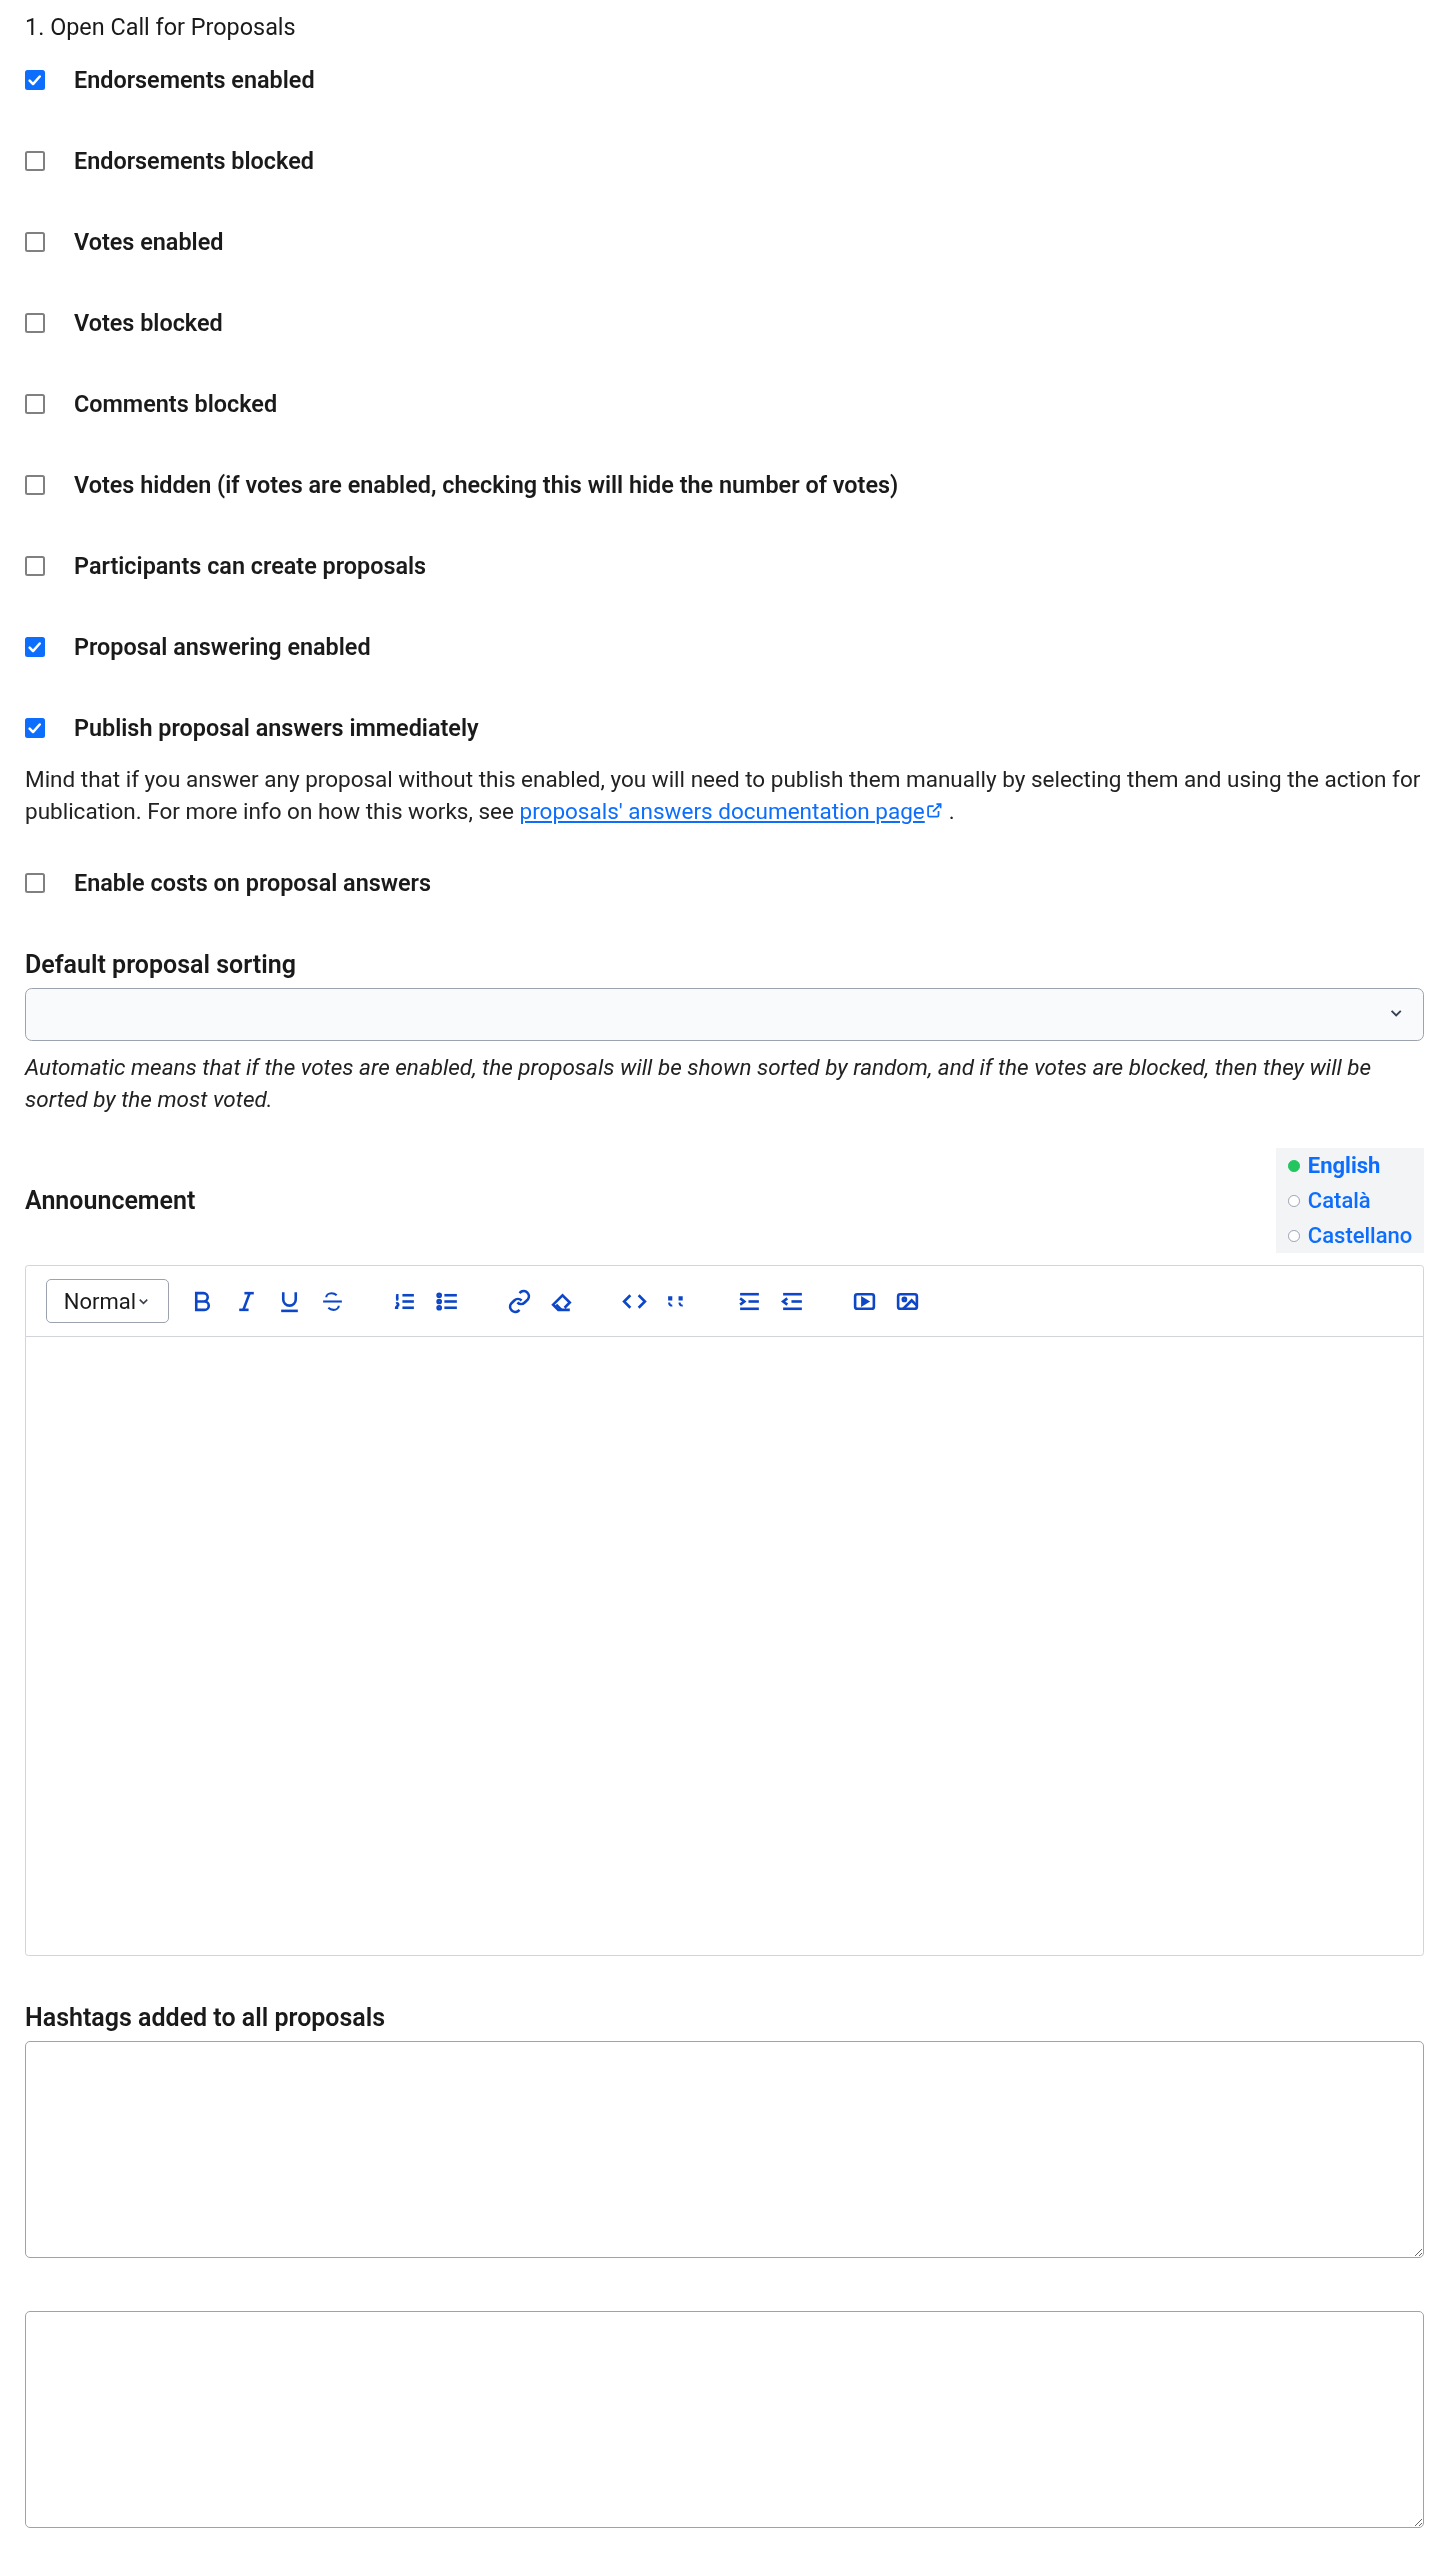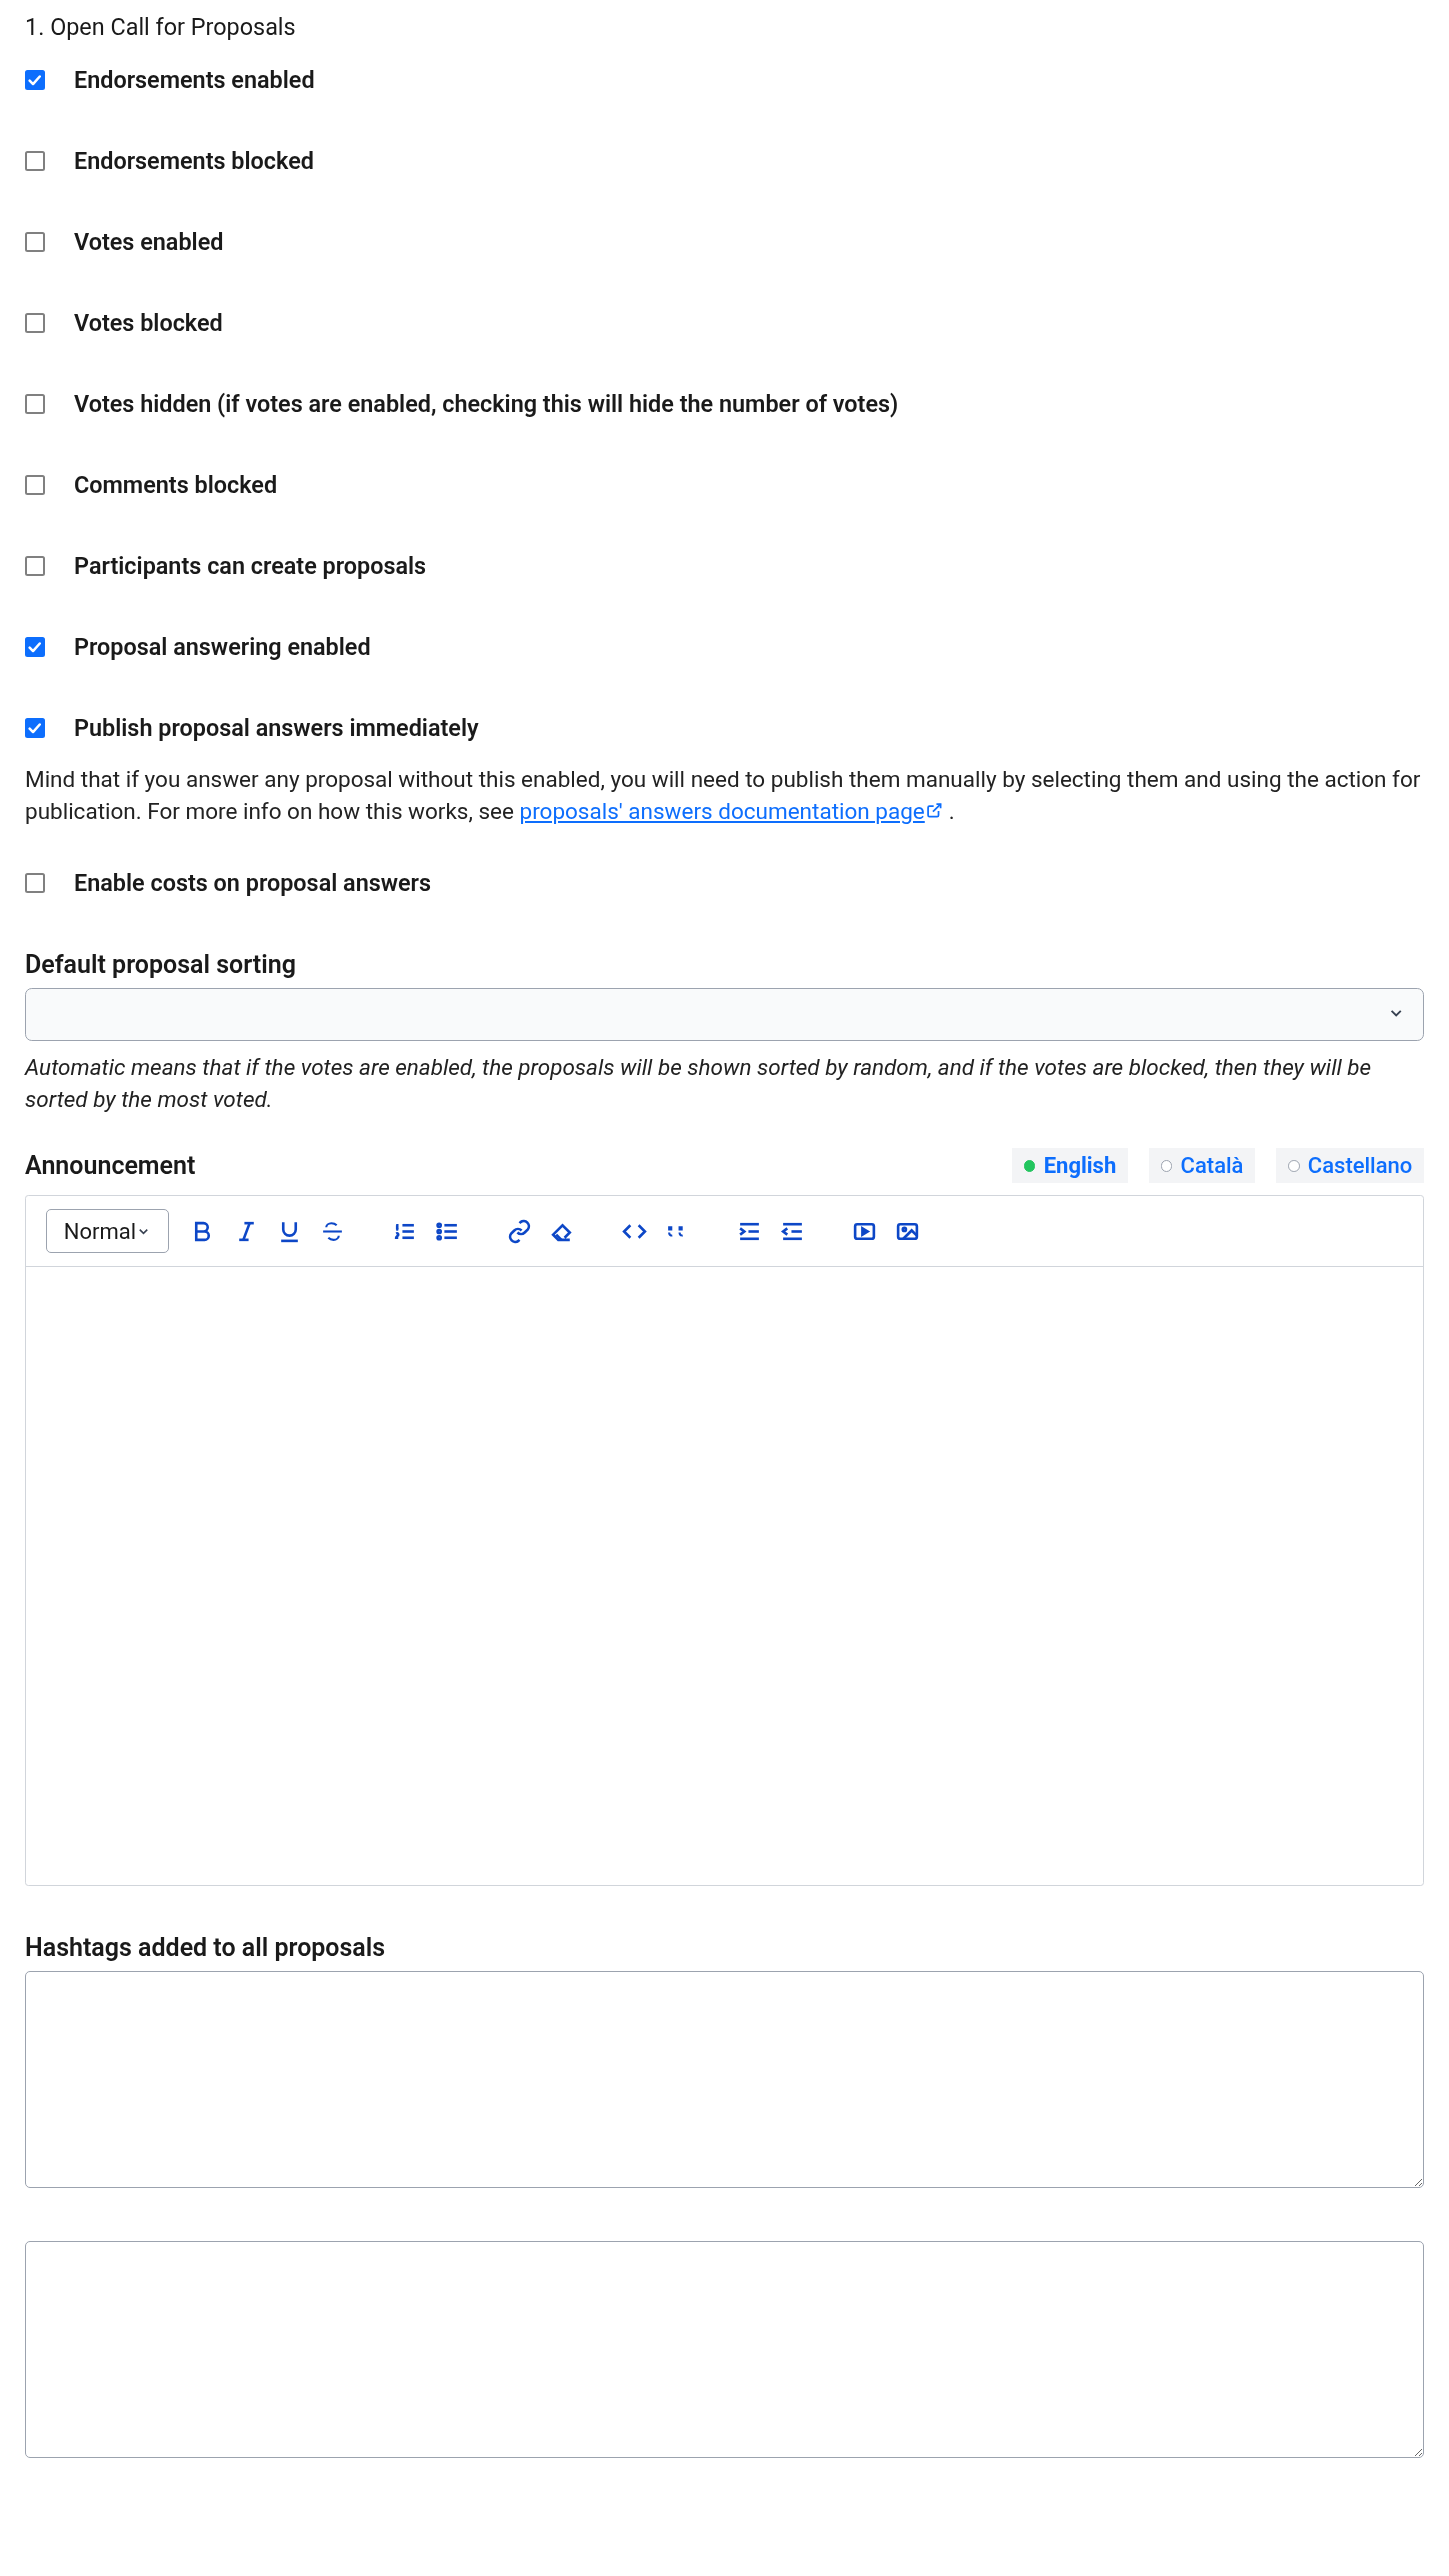--- a/index.html
+++ b/index.html
@@ -113,21 +113,22 @@
     font-style: italic;
   }
   .announcement-header {
     display: flex;
     align-items: center;
     justify-content: space-between;
     margin-bottom: 11.7px;
   }
   .lang-tabs {
     display: flex;
-    gap: 21px;
+    gap: 0;
+    flex-direction: column;
   }
   .lang-tab {
     display: inline-flex;
     align-items: center;
     gap: 8.3px;
     background: #f3f4f6;
     color: #0d6efd;
     padding: 5px 11.7px;
     font-size: 22px;
     cursor: pointer;
@@ -228,26 +229,26 @@
     <span class="checkbox-label">Votes enabled</span>
   </div>
 
   <div class="checkbox-row">
     <span class="checkbox-box"></span>
     <span class="checkbox-label">Votes blocked</span>
   </div>
 
   <div class="checkbox-row">
     <span class="checkbox-box"></span>
+    <span class="checkbox-label">Comments blocked</span>
+  </div>
+
+  <div class="checkbox-row">
+    <span class="checkbox-box"></span>
     <span class="checkbox-label">Votes hidden (if votes are enabled, checking this will hide the number of votes)</span>
-  </div>
-
-  <div class="checkbox-row">
-    <span class="checkbox-box"></span>
-    <span class="checkbox-label">Comments blocked</span>
   </div>
 
   <div class="checkbox-row">
     <span class="checkbox-box"></span>
     <span class="checkbox-label">Participants can create proposals</span>
   </div>
 
   <div class="checkbox-row">
     <span class="checkbox-box checked">
         <svg viewBox="0 0 16 16">

